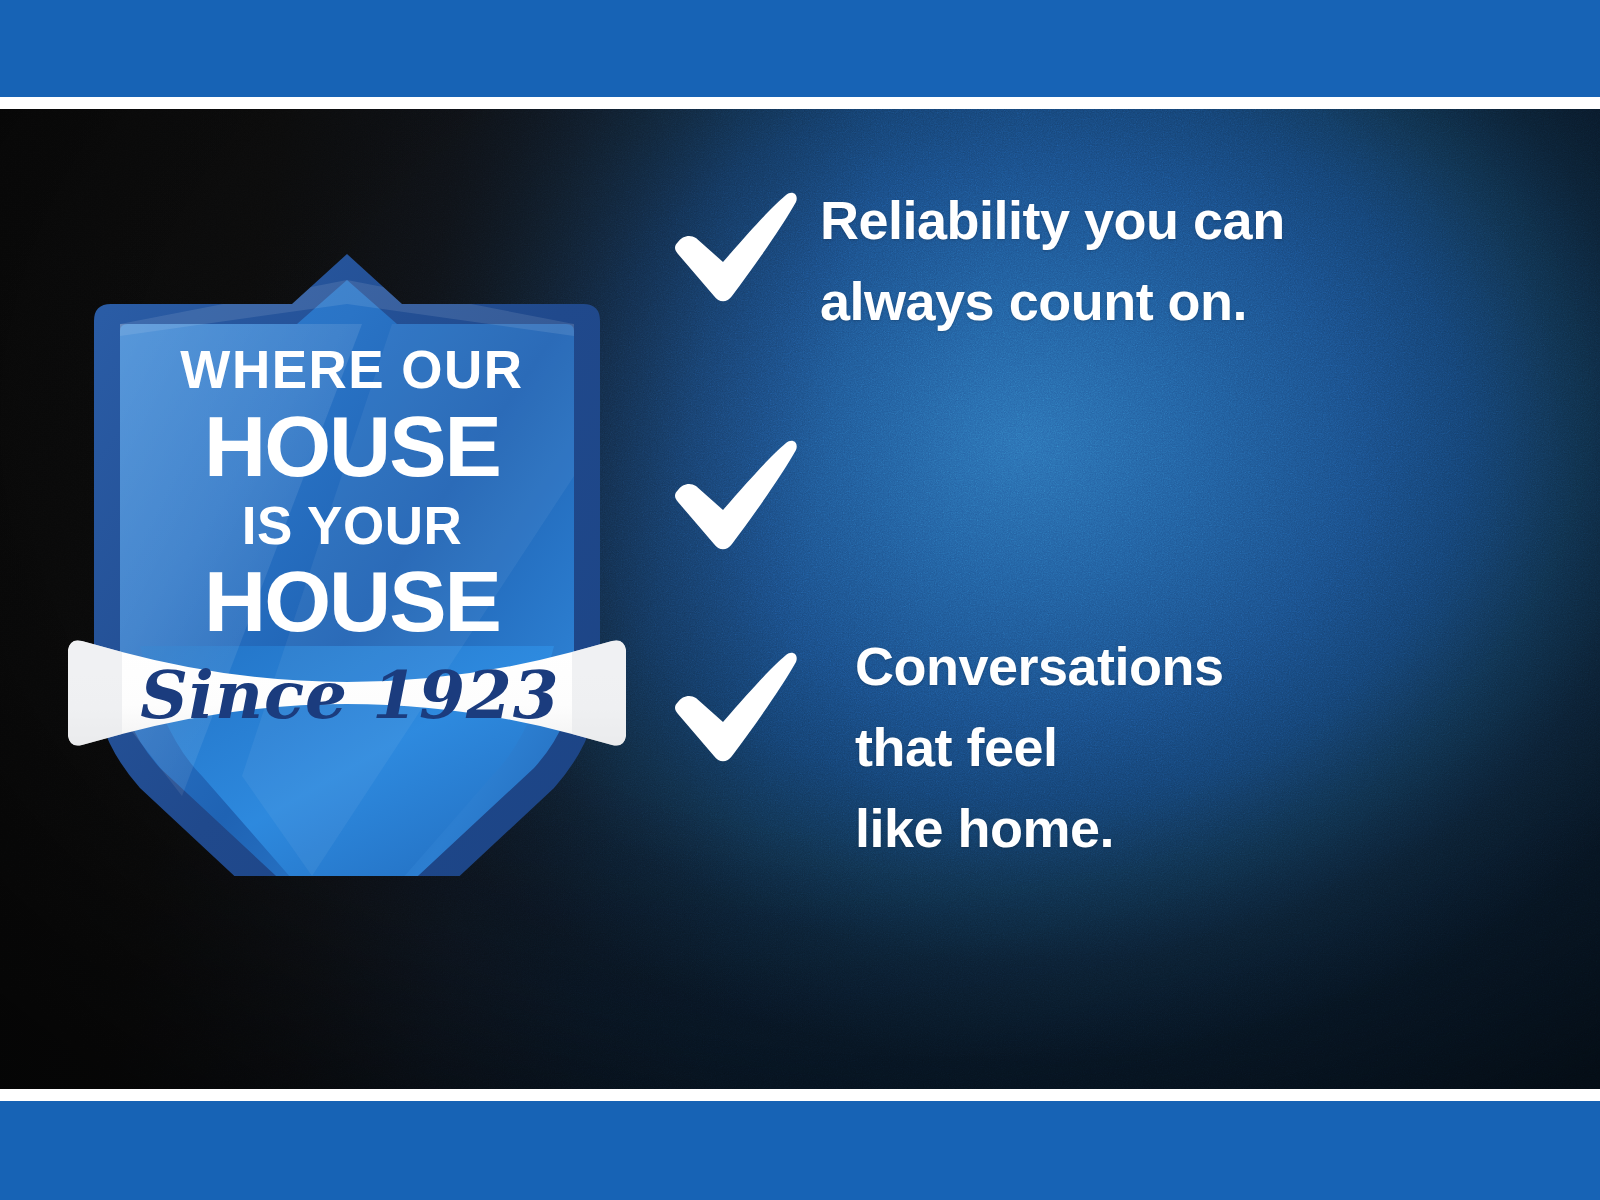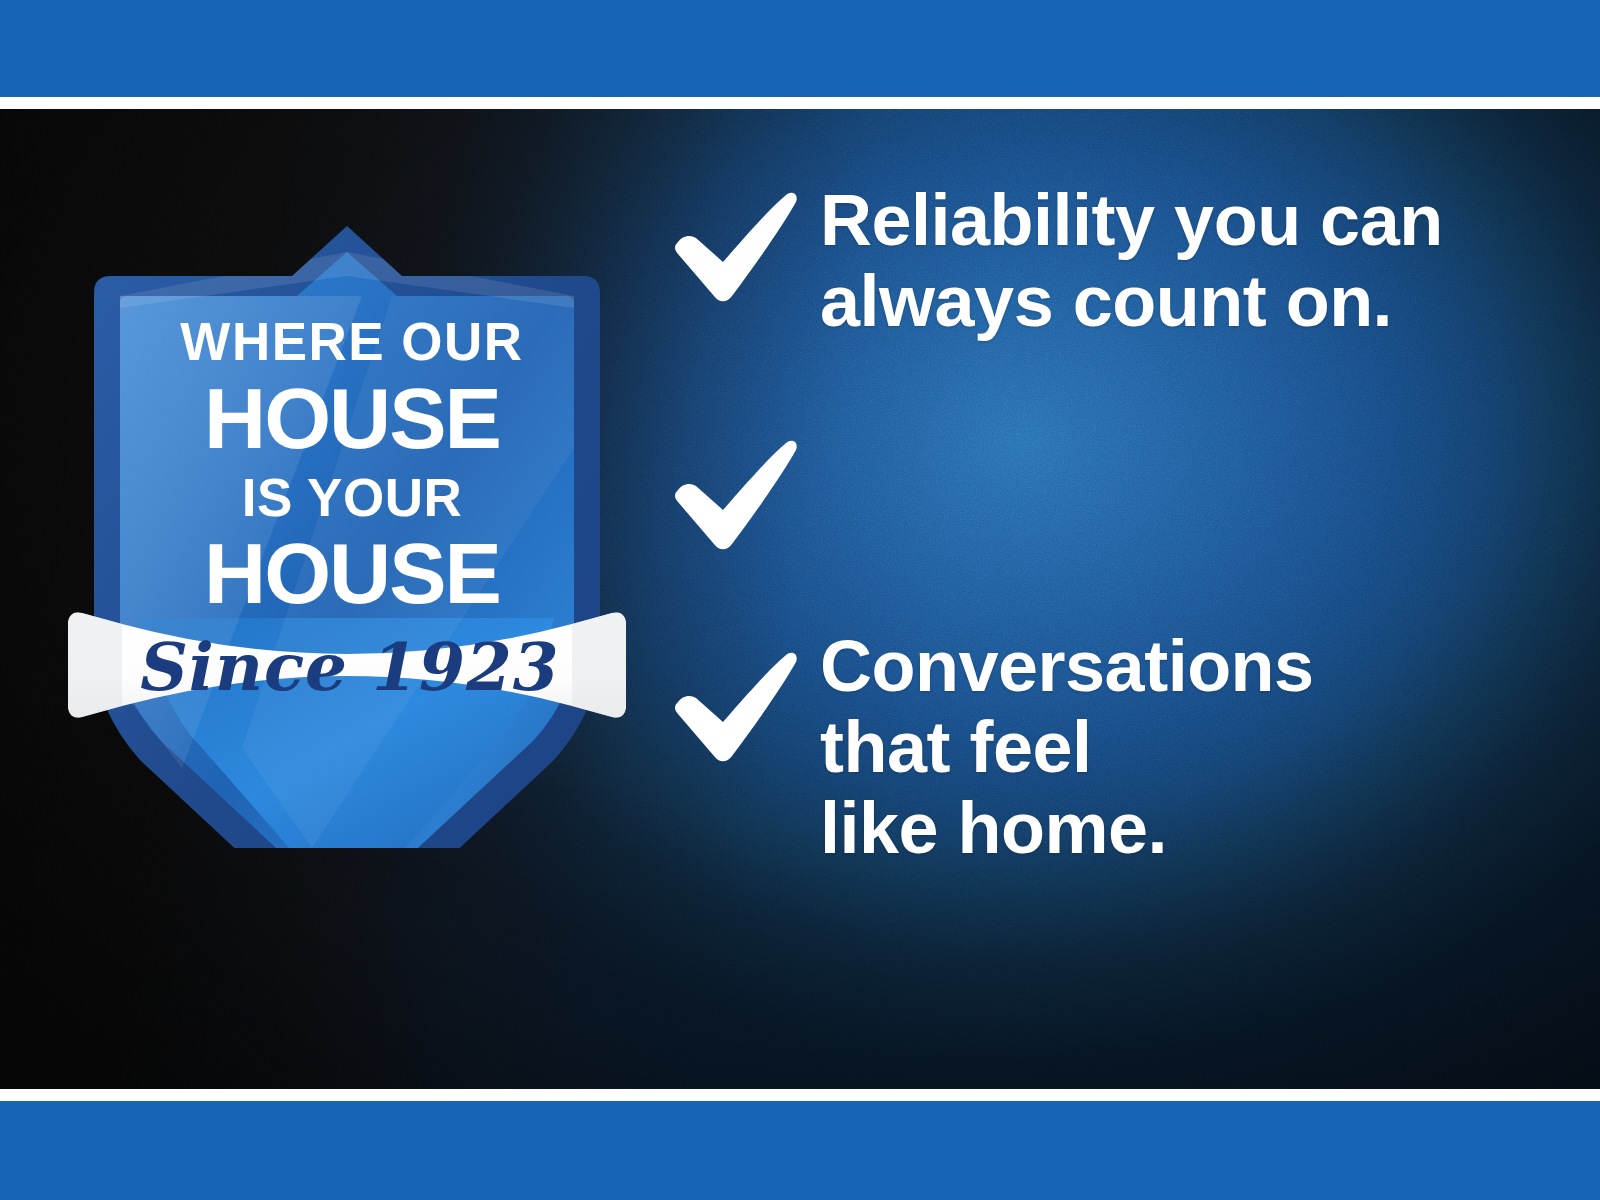--- a/index.html
+++ b/index.html
@@ -97,21 +97,21 @@
     left: 0; top: 0;
     width: 100%; height: 100%;
     opacity: 0.5;
     mix-blend-mode: overlay;
   }
 
   
   #logo {
     position: absolute;
     left: 62px;
-    top: 148px;
+    top: 176px;
     width: 570px;
     height: 700px;
     z-index: 3;
   }
   #logo svg { display: block; width: 100%; height: 100%; }
 
   .logo-line {
     fill: #ffffff;
     font-family: "Liberation Sans Narrow", "Liberation Sans", "DejaVu Sans", sans-serif;
     font-weight: bold;
@@ -138,35 +138,35 @@
     left: 668px;
     top: 180px;
     width: 880px;
     z-index: 4;
   }
   .benefit {
     display: flex;
     align-items: flex-start;
     margin-bottom: 70px;
   }
-  .benefit:last-child { margin-bottom: 17px; }
+  .benefit:last-child { margin-bottom: 17px; gap: 35px; }
 
   .check-wrap {
     flex: 0 0 auto;
     width: 152px;
     padding-top: 10px;
   }
   .check-wrap svg { display: block; width: 132px; height: 122px; }
 
   .benefit-text {
     flex: 1 1 auto;
     color: #ffffff;
     font-family: "Liberation Sans Narrow", "Liberation Sans", "DejaVu Sans", sans-serif;
     font-weight: bold;
-    font-size: 72px;
+    font-size: 54px;
     line-height: 81px;
     letter-spacing: -0.5px;
     white-space: pre-line;
     text-shadow: 0 1px 3px rgba(0,0,0,0.20);
   }
   #benefit-0 .check-wrap { padding-top: 6px; }
   #benefit-1 .check-wrap { padding-top: 22px; }
   #benefit-2 .check-wrap { padding-top: 20px; }
 </style>
 </head>

